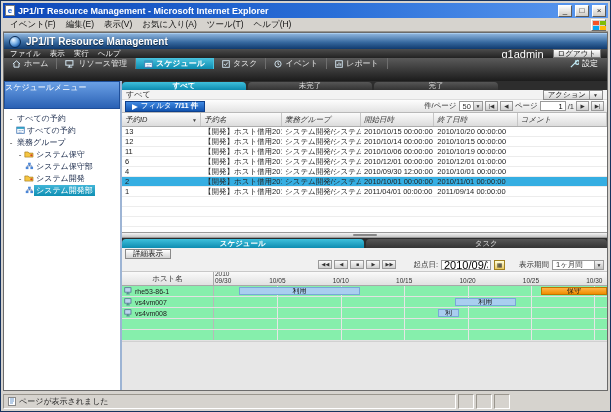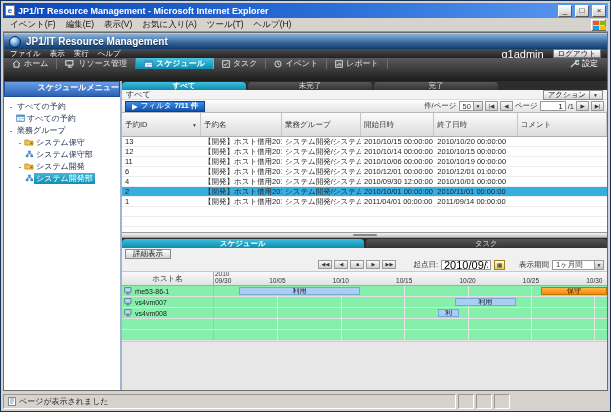--- a/index.html
+++ b/index.html
@@ -34,21 +34,21 @@
   .navbar { height:23px; background:linear-gradient(#5a5a5a,#1c1c1c); display:flex; align-items:flex-start; flex:none;gap:32px; }
   .nav-tab { display:flex; align-items:center; gap:3px; padding:0 8px; border-right:1px solid #6e6e6e; color:#e4e4e4; font-size:8px; white-space:nowrap; }
   .nav-tab.selected { background:linear-gradient(#49c3df,#0d8cb0); color:#fff; font-weight:bold; border-right-color:#49c3df; }
   .icon { display:inline-flex; align-items:center; justify-content:center; flex:none; }
   .icon svg { display:block; }
   .settings-area { margin-left:auto; display:flex; align-items:center; gap:3px; color:#fff; font-size:8px; padding:0 9px; }
 
   
   .content { flex:1; display:flex; overflow:hidden; background:#cfd8e8; }
   .sidebar { width:118px; flex:none; background:#fff; border-right:2px solid #9db4d4; display:flex; flex-direction:column; }
-  .sidebar-header { height:16px; flex:none; background:linear-gradient(#6aa0e6,#2a61b4); color:#fff; font-size:8px; font-weight:bold; text-align:right; line-height:12px; border:1px solid #1f4f9a; }
+  .sidebar-header { height:28px; flex:none; background:linear-gradient(#6aa0e6,#2a61b4); color:#fff; font-size:8px; font-weight:normal; text-align:left; line-height:12px; border:1px solid #1f4f9a; }
   .tree { flex:1; padding-top:3px; overflow:hidden; }
   .tree-row { display:flex; align-items:center; height:12px; font-size:8px; color:#1c2c4c; white-space:nowrap; overflow:hidden; }
   .expander { width:8px; text-align:center; color:#333; flex:none; }
   .tree-label { padding:0 2px; }
   .tree-label.selected { background:linear-gradient(#41b6d8,#0f8fb3); color:#fff; }
 
   .main { flex:1; display:flex; flex-direction:column; background:#fff; overflow:hidden; }
 
   .subtabs { height:9px; flex:none; background:#2d2d2d; display:flex; gap:2px; padding-top:1px; }
   .subtab { width:124px; text-align:center; color:#ddd; font-size:7.5px; line-height:8px; background:linear-gradient(#565656,#343434); border-radius:4px 4px 0 0; }
@@ -64,21 +64,21 @@
   .filter-btn { height:11px; background:linear-gradient(#418ae2,#1254b0); border:1px solid #0d3f8c; color:#fff; font-size:7.5px; display:flex; align-items:center; gap:3px; padding:0 6px; }
   .filter-btn .count { font-weight:bold; }
   .pager { margin-left:auto; display:flex; align-items:center; gap:2px; font-size:7.5px; color:#333; }
   .mini-select { height:10px; background:#fff; border:1px solid #999; display:flex; align-items:center; gap:2px; padding-left:3px; }
   .mini-select .dd-box { width:9px; align-self:stretch; background:linear-gradient(#f2f2f2,#c2c2c2); border-left:1px solid #999; text-align:center; font-size:5px; line-height:9px; }
   .pg-btn { width:13px; height:10px; background:linear-gradient(#fbfbfb,#cfcfcf); border:1px solid #999; font-size:5.5px; line-height:8px; text-align:center; color:#333; }
   .pg-input { width:26px; height:10px; border:1px solid #999; font-size:7.5px; text-align:right; padding-right:2px; font-family:inherit; }
 
   
   .table-section { flex:1; display:flex; flex-direction:column; overflow:hidden; }
-  .thead { height:24px; flex:none; display:flex; background:linear-gradient(#fbfbfb,#dcdcdc); border-bottom:1px solid #aeaeae; }
+  .thead { height:14px; flex:none; display:flex; background:linear-gradient(#fbfbfb,#dcdcdc); border-bottom:1px solid #aeaeae;font-style:italic; }
   .th { font-size:7.5px; color:#333; padding:0 3px; border-right:1px solid #c6c6c6; display:flex; align-items:center; overflow:hidden; white-space:nowrap; }
   .sort-icon { margin-left:auto; font-size:5px; color:#444; }
   .trow { height:10px; flex:none; display:flex; border-bottom:1px solid #ececec; font-size:7.5px; color:#222; }
   .trow.selected { background:#35aee2; }
   .td { padding:0 3px; overflow:hidden; white-space:nowrap; display:flex; align-items:center; }
   .w0{width:16.3%;} .w1{width:16.7%;} .w2{width:16.3%;} .w3{width:15.1%;} .w4{width:17.2%;} .w5{flex:1;}
   .table-filler { flex:1; background:repeating-linear-gradient(#fff 0 9px,#ededed 9px 10px); }
 
   
   .bottom-section { height:158px; flex:none; display:flex; flex-direction:column; }

